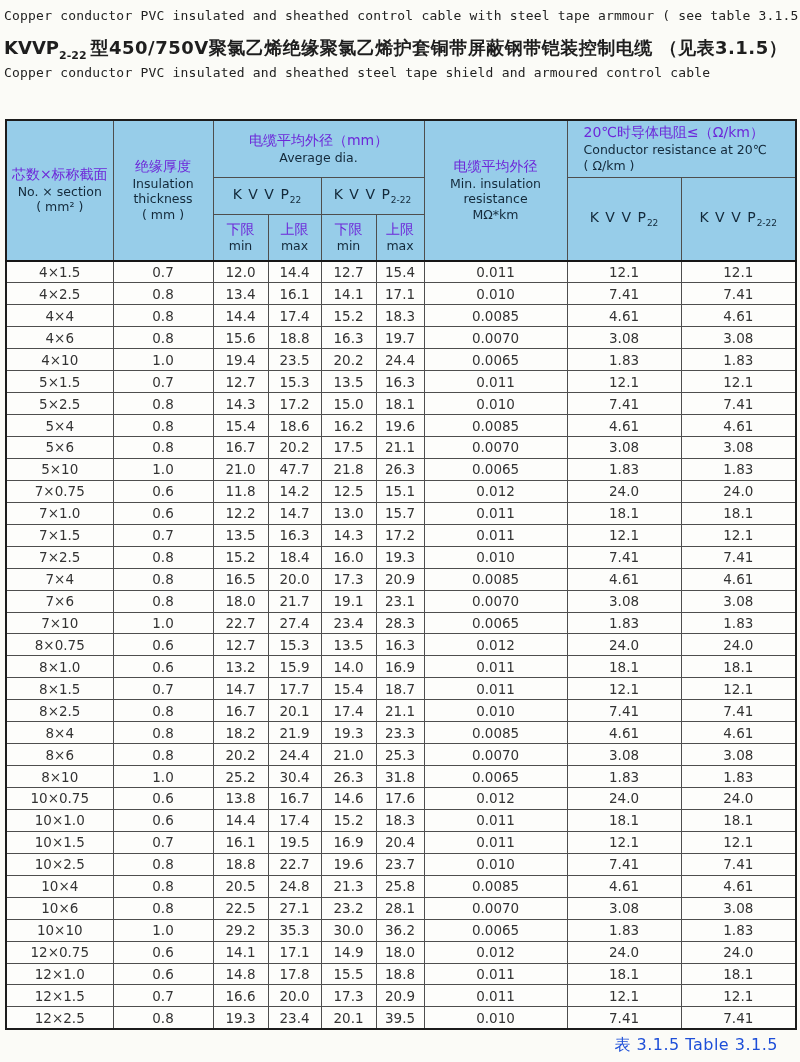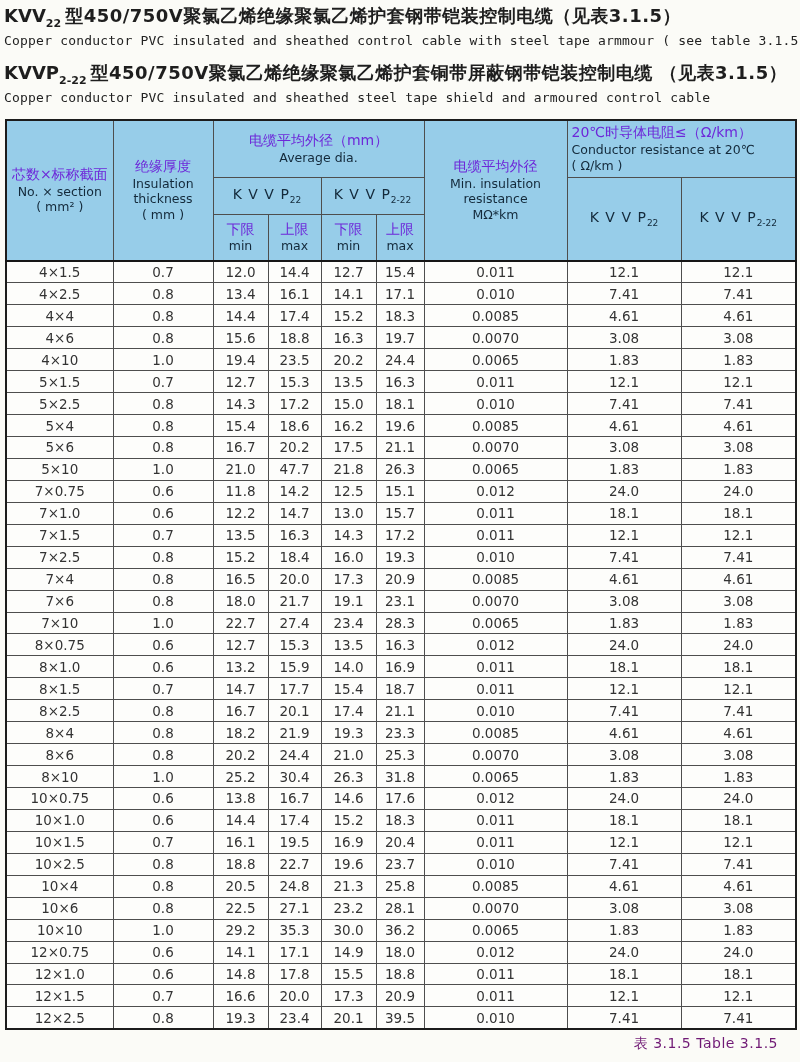--- a/index.html
+++ b/index.html
@@ -54,32 +54,29 @@
   tbody td {
     background: #fdfdfb;
     height: 21.94px;
     text-align: center; vertical-align: middle;
     font-size: 13.5px; color: #333;
     padding: 0;
   }
   
   .tbl-footer {
     position: absolute; right: 22px; top: 1035px;
-    font-size: 14px; color: #701a75; letter-spacing: 0.5px;
+    font-size: 16px; color: #1d4ed8; letter-spacing: 0.5px;
   }
 </style>
 </head>
 <body>
 
 <div class="page">
 
   <div class="titles">
-    <div class="title-zh">
-      <span class="model"><span>KVV</span><sub>22</sub></span><span class="zh-text">型450/750V聚氯乙烯绝缘聚氯乙烯护套钢带铠装控制电缆（见表3.1.5）</span>
-    </div>
     <div class="title-en">Copper conductor PVC insulated and sheathed control cable with steel tape armmour ( see table 3.1.5)</div>
     <div class="gap1"></div>
     <div class="title-zh">
       <span class="model"><span>KVVP</span><sub>2-22</sub></span><span class="zh-text">型450/750V聚氯乙烯绝缘聚氯乙烯护套铜带屏蔽钢带铠装控制电缆 （见表3.1.5）</span>
     </div>
     <div class="title-en">Copper conductor PVC insulated and sheathed steel tape shield and armoured control cable</div>
   </div>
 
   <div class="tbl-wrap">
     <table>
@@ -110,21 +107,21 @@
           <th colspan="4">
             <div class="hz">电缆平均外径（mm）</div>
             <div class="he">Average dia.</div>
           </th>
           <th rowspan="3">
             <div class="hz">电缆平均外径</div>
             <div class="he">Min. insulation</div>
             <div class="he">resistance</div>
             <div class="he">MΩ*km</div>
           </th>
-          <th colspan="2" style="text-align:left; padding-left:4px;">
+          <th colspan="2" style="text-align:left; padding-left:16px;">
             <div class="hz">20℃时导体电阻≤（Ω/km）</div>
             <div class="he">Conductor resistance at 20℃</div>
             <div class="he">( Ω/km )</div>
           </th>
         </tr>
         <tr class="h2">
           <th colspan="2" class="kvvp"><span>K V V P</span><sub>22</sub></th>
           <th colspan="2" class="kvvp"><span>K V V P</span><sub>2-22</sub></th>
           <th rowspan="2" class="kvvp"><span>K V V P</span><sub>22</sub></th>
           <th rowspan="2" class="kvvp"><span>K V V P</span><sub>2-22</sub></th>

